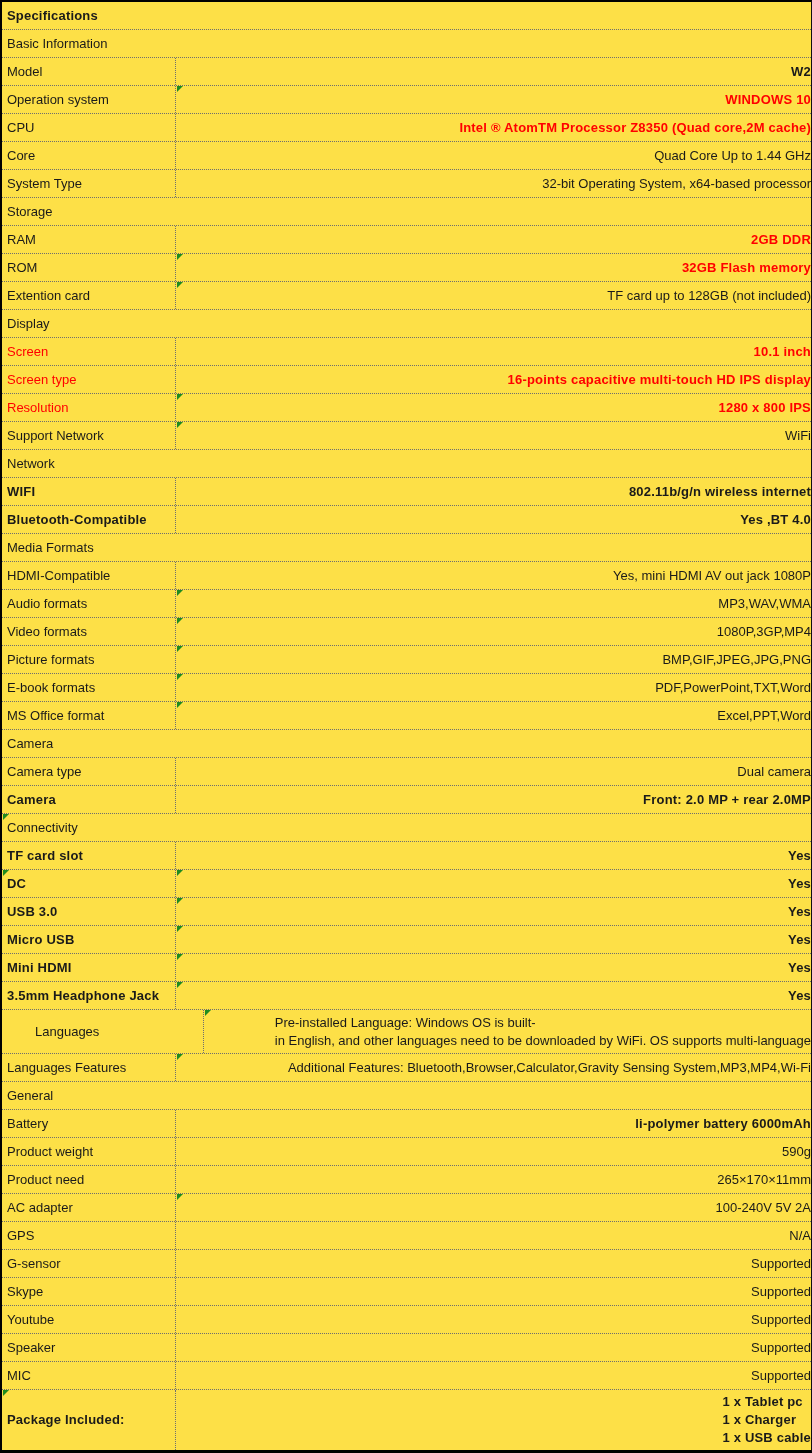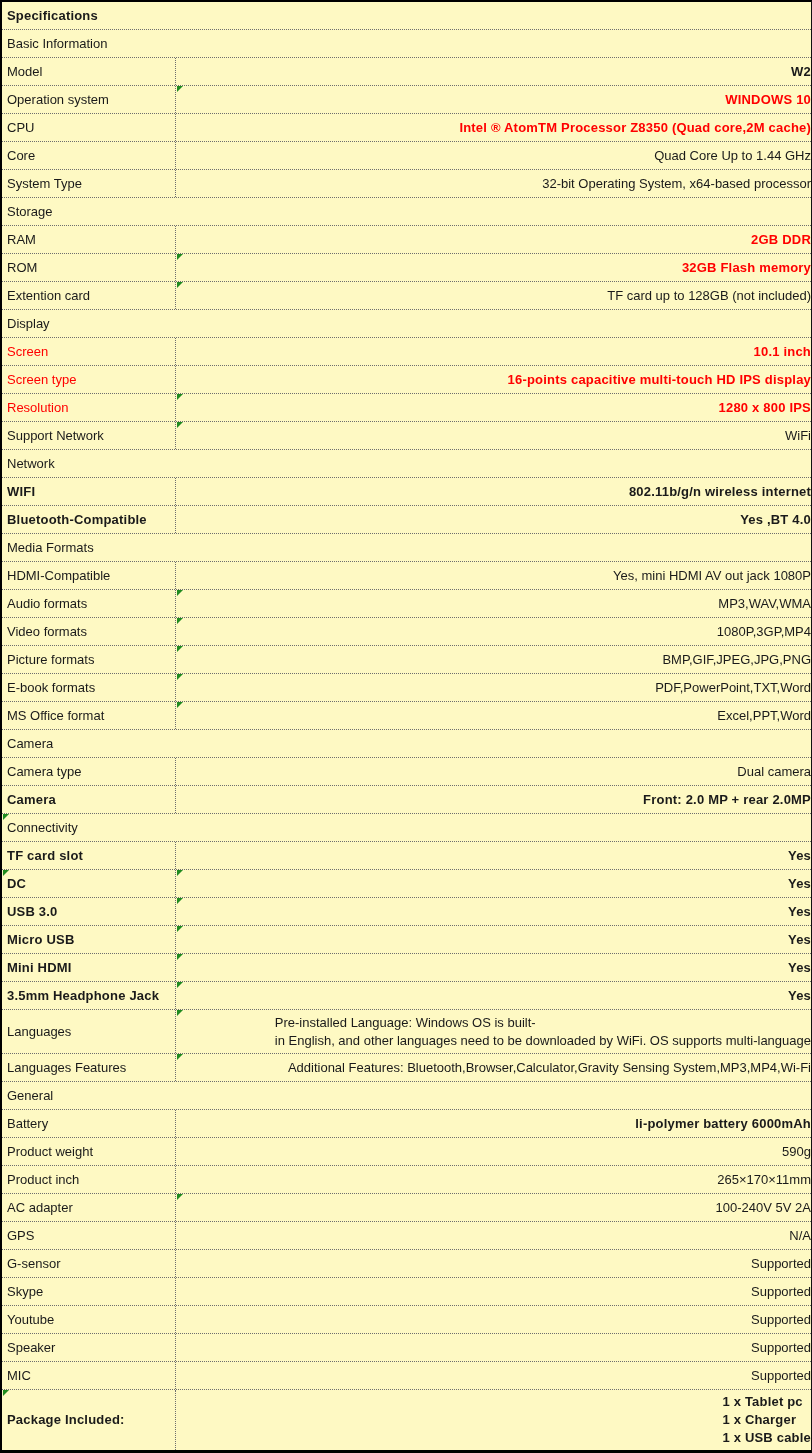--- a/index.html
+++ b/index.html
@@ -1,18 +1,18 @@
 <!DOCTYPE html>
 <html><head>
 <meta charset="utf-8">
 <style>
   html,body{margin:0;padding:0;background:#fff;}
   body{font-family:"Liberation Sans","DejaVu Sans",sans-serif;font-size:13px;color:#1a1a1a;}
   #spec-table{
-    width:812px;height:1453px;box-sizing:border-box;background:#fef9c3;
+    width:812px;height:1453px;box-sizing:border-box;background:#fde047;
     border-top:2px solid #000;border-left:2px solid #000;
     border-right:1px solid #111;border-bottom:3px solid #000;
     overflow:hidden;
   }
   .row{display:flex;height:28px;box-sizing:border-box;border-bottom:1px dotted #6e6e6e;}
   .row:last-child{border-bottom:none;}
   .cell{display:flex;align-items:center;position:relative;box-sizing:border-box;overflow:hidden;}
   .cell-label{flex:0 0 174px;width:174px;padding-left:5px;line-height:16px;}
   .row.item .cell-label{border-right:1px dotted #6e6e6e;}
   .row.section .cell-label,.row.title .cell-label{flex:1;width:auto;border-right:none;}
@@ -348,21 +348,21 @@
     <div class="row item">
     <div class="cell cell-label">
 
       <span class="label-text bold">3.5mm Headphone Jack</span>
     </div>
     <div class="cell cell-value indent">
       <span class="marker"></span>
       <span class="value-text bold">Yes</span>
     </div>
   </div>
-    <div class="row item" style="height: 44px;">
+    <div class="row item" style="height: 44px; padding-left: 28px;">
     <div class="cell cell-label">
 
       <span class="label-text">Languages</span>
     </div>
     <div class="cell cell-value">
       <span class="marker"></span>
       <span class="value-text">Pre-installed Language: Windows OS is built-
 in English, and other languages need to be downloaded by WiFi. OS supports multi-language</span>
     </div>
   </div>
@@ -398,21 +398,21 @@
       <span class="label-text">Product weight</span>
     </div>
     <div class="cell cell-value">
       
       <span class="value-text">590g</span>
     </div>
   </div>
     <div class="row item">
     <div class="cell cell-label">
 
-      <span class="label-text">Product inch</span>
+      <span class="label-text">Product need</span>
     </div>
     <div class="cell cell-value">
       
       <span class="value-text">265×170×11mm</span>
     </div>
   </div>
     <div class="row item">
     <div class="cell cell-label">
 
       <span class="label-text">AC adapter</span>

